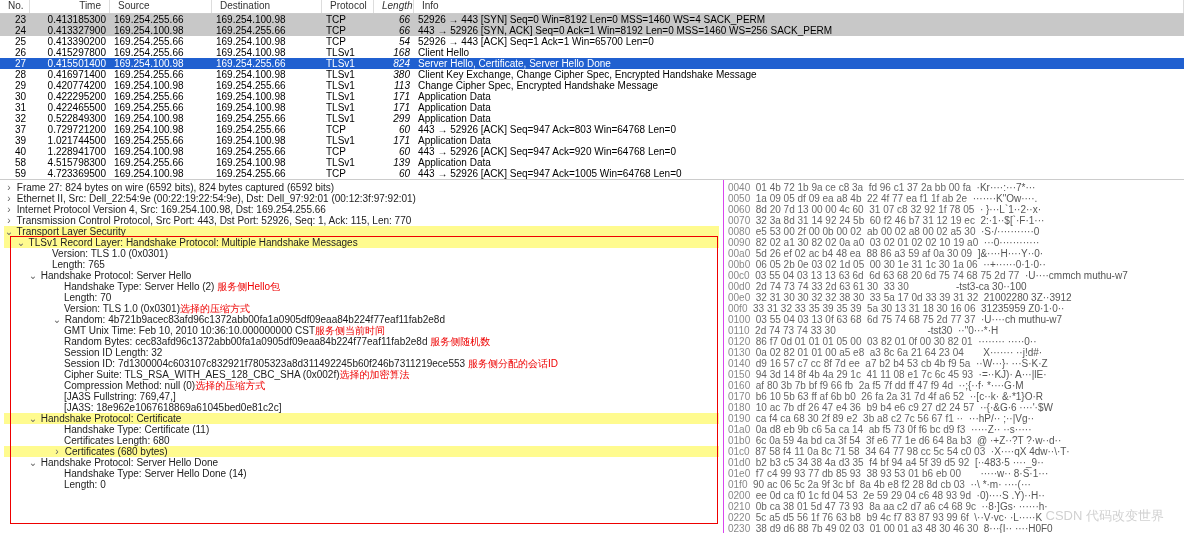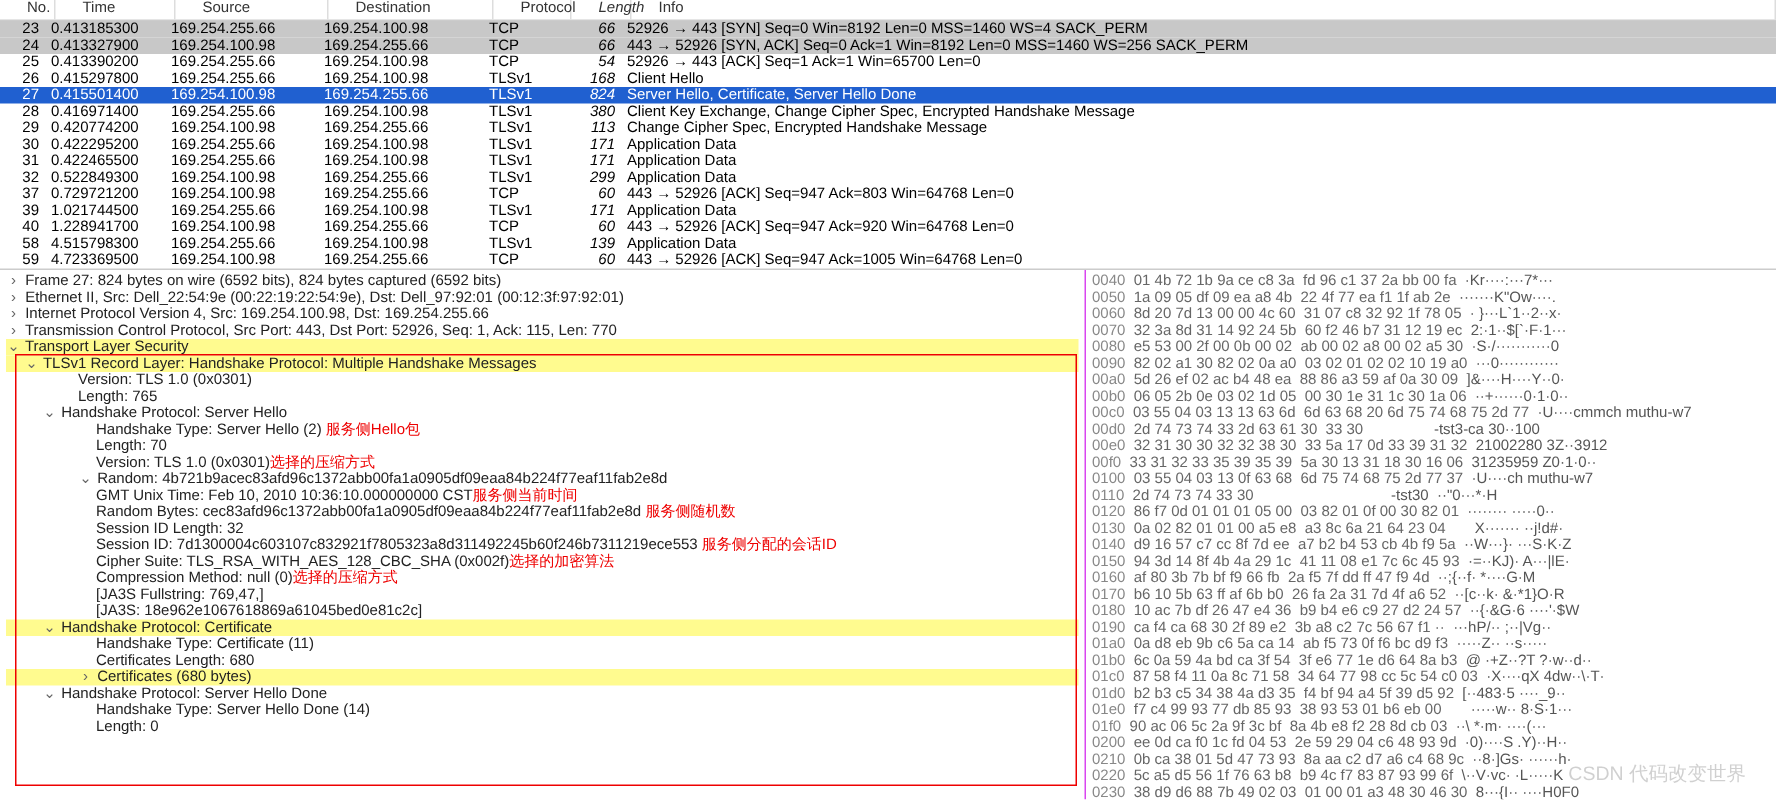--- a/index.html
+++ b/index.html
@@ -1,20 +1,20 @@
 <!DOCTYPE html>
 <html><head>
 <meta charset="utf-8">
 <style>
 * { margin:0; padding:0; box-sizing:border-box; font-family:"Segoe UI",Arial,sans-serif; font-size:10px; }
 body { width:1184px; height:533px; background:#fff; overflow:hidden; }
 .top { height:180px; overflow:hidden; border-bottom:1px solid #ccc; }
 .hdr { display:flex; background:#fff; border-bottom:1px solid #ccc; font-weight:400; color:#333; height:14px; }
-.hdr > div { padding:0 18px; border-right:1px solid #ddd; }
-.c-no{width:30px;text-align:right;} .c-time{width:80px;} .c-src{width:102px;} .c-dst{width:110px;} .c-proto{width:52px;} .c-len{width:40px;text-align:right;font-style:italic;} .c-info{flex:1;}
+.hdr > div { padding:0 8px; border-right:1px solid #ddd; }
+.c-no{width:30px;text-align:right;} .c-time{width:80px;text-align:right;} .c-src{width:102px;} .c-dst{width:110px;} .c-proto{width:52px;} .c-len{width:40px;text-align:right;font-style:italic;} .c-info{flex:1;}
 .rows { }
 .row { display:flex; height:11px; line-height:11px; cursor:pointer; }
 .row > div { padding:0 4px; white-space:nowrap; overflow:hidden; }
 .row.sel { background:#2060d0 !important; color:#fff; }
 .row.sel2 { background:#c8c8c8 !important; }
 .bottom { display:flex; height:353px; }
 .tree { width:724px; padding:2px 4px; overflow:hidden; position:relative; border-right:1px solid #d946ef; }
 .tree .ln { white-space:nowrap; line-height:11px; height:11px; color:#222; }
 .tree .ln .tw { display:inline-block; width:10px; text-align:center; color:#666; cursor:pointer; }
 .tree .i0 .tw{margin-left:0} .tree .i1 .tw{margin-left:12px} .tree .i2 .tw{margin-left:24px} .tree .i3{padding-left:48px} .tree .i4{padding-left:60px}

